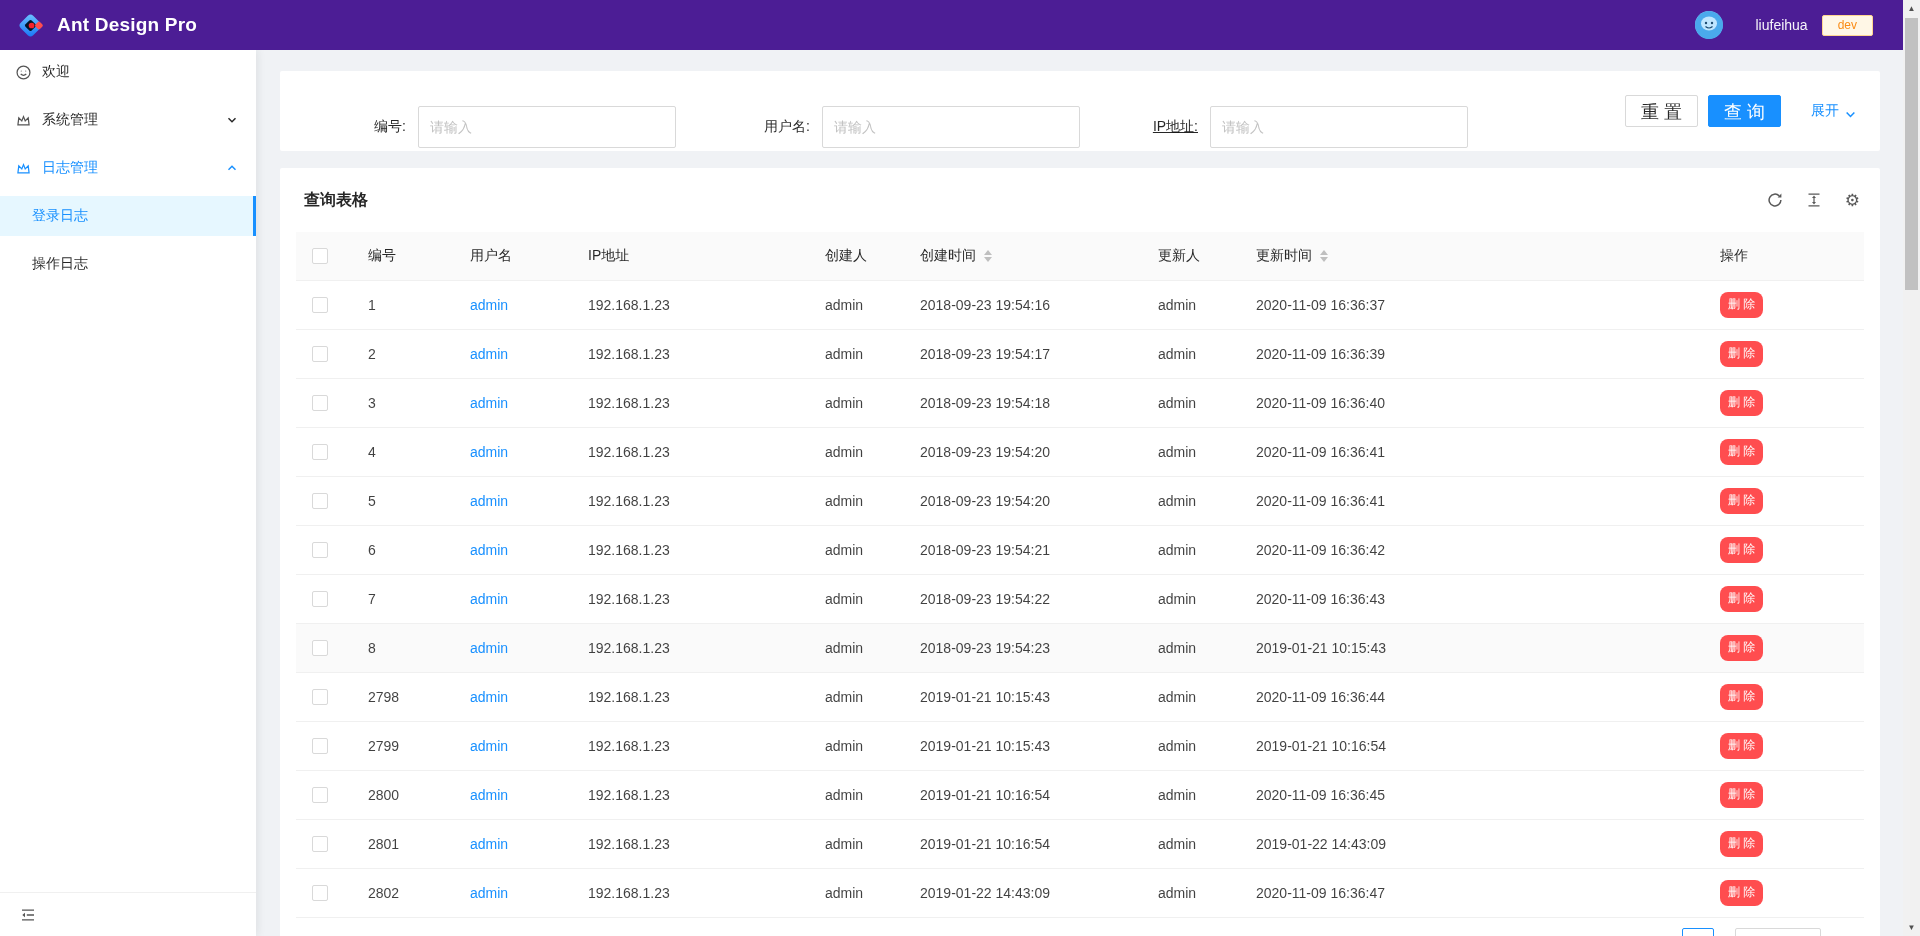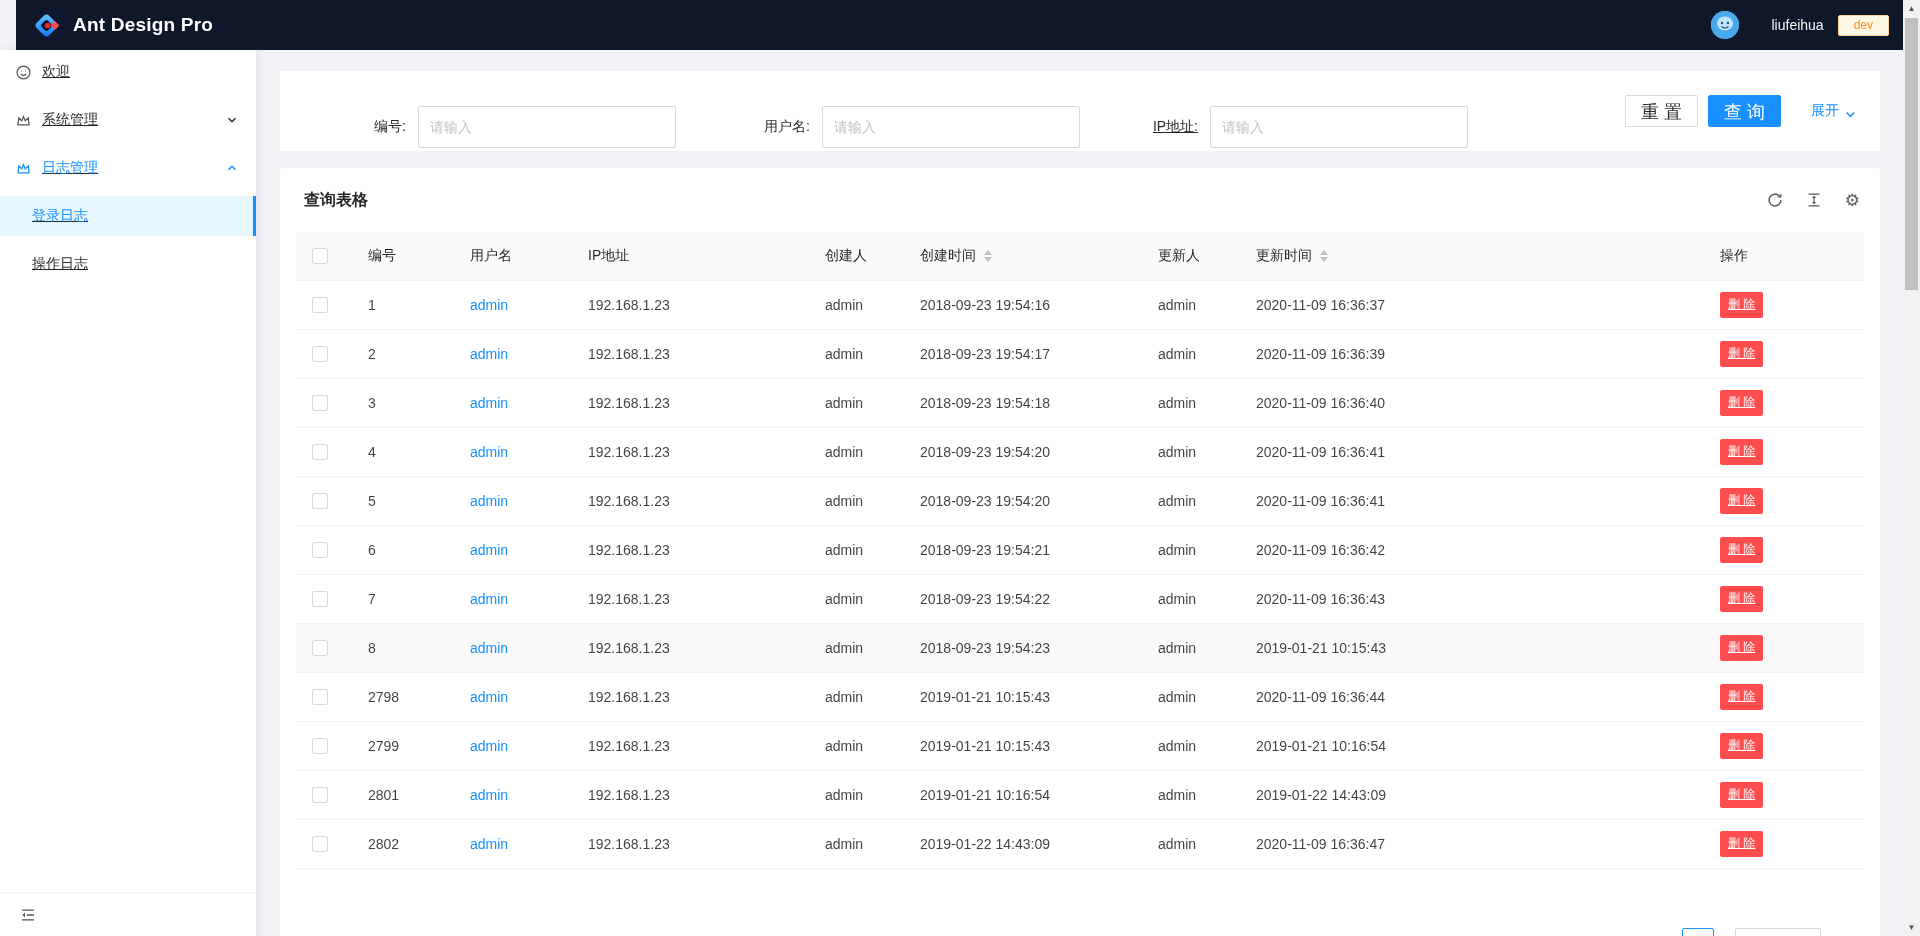--- a/index.html
+++ b/index.html
@@ -2,39 +2,39 @@
 <html><head>
 <meta charset="utf-8">
 <style>
   * { box-sizing: border-box; margin: 0; padding: 0; }
   html,body { background:#fff; }
   body { font-family:"Liberation Sans", sans-serif; }
   #app { position:relative; width:1920px; height:936px; overflow:hidden;
          font-size:14px; color:rgba(0,0,0,0.85); background:#f0f2f5; }
 
   
-  .header { position:absolute; left:16px; top:0; width:1903px; height:50px;
-            background:#0f172a; display:flex; align-items:center;
+  .header { position:absolute; left:0; top:0; width:1903px; height:50px;
+            background:#4c1d95; display:flex; align-items:center;
             padding:0 30px 0 17px; z-index:6;justify-content:space-between; }
   .logo { display:flex; align-items:center; gap:13px; }
   .logo h1 { color:#fff; font-size:19px; font-weight:700; letter-spacing:.2px; }
   .header-right { margin-left:auto; display:flex; align-items:center; }
   .avatar { width:28px; height:28px; border-radius:50%;
             background:radial-gradient(circle at 35% 30%, #a6defc, #3c9ae8);
             display:inline-flex; align-items:center; justify-content:center;
             overflow:hidden; cursor:pointer; }
   .user-name { color:rgba(255,255,255,0.95); margin-left:10px; cursor:pointer;padding-left:22px; }
   .env-tag { margin-left:14px; background:#fff7e6; border:1px solid #ffd591;
              color:#fa8c16; font-size:12px; line-height:19px; padding:0 15px;
              border-radius:2px; }
 
   
   .sidebar { position:absolute; left:0; top:50px; width:256px; bottom:0;
              background:#fff; box-shadow:2px 0 8px rgba(29,35,41,0.08);
-             padding-top:2px; z-index:5;text-decoration:underline; }
+             padding-top:2px; z-index:5; }
   .menu-item { position:relative; height:40px; margin-bottom:8px; display:flex;
                align-items:center; padding:0 16px; cursor:pointer; color:rgba(0,0,0,0.85); }
   .menu-item .mi-icon { width:16px; margin-right:10px; display:inline-flex; color:#545454; }
   .menu-item.active, .menu-item.active .mi-icon { color:#1890ff; }
   .menu-item .chevron { position:absolute; right:19px; display:inline-flex; color:inherit; }
   .submenu-item { position:relative; height:40px; margin-bottom:8px; display:flex;
                   align-items:center; padding-left:32px; cursor:pointer; color:rgba(0,0,0,0.85); }
   .submenu-item.selected { background:#e6f7ff; color:#1890ff; }
   .submenu-item.selected::after { content:""; position:absolute; right:0; top:0;
                   bottom:0; width:3px; background:#1890ff; }
@@ -80,23 +80,23 @@
   table { border-collapse:collapse; table-layout:fixed; width:1568px; margin:0 16px; }
   thead th { background:#fafafa; height:48px; text-align:left; padding:0 16px;
              font-weight:500; color:rgba(0,0,0,0.85); border-bottom:1px solid #f0f0f0;
              font-size:14px; white-space:nowrap; }
   tbody td { height:49px; padding:0 16px; border-bottom:1px solid #f0f0f0;
              color:rgba(0,0,0,0.75); font-size:14px; white-space:nowrap; }
   tr.row-hover td { background:#fafafa; }
   .checkbox { display:inline-block; width:16px; height:16px; border:1px solid #d9d9d9;
               border-radius:2px; background:#fff; vertical-align:middle; cursor:pointer; }
   .link { color:#1890ff; text-decoration:none; cursor:pointer; }
-  .btn-delete { background:#ff4d4f; color:#fff; border:none; border-radius:2px;
+  .btn-delete { background:#ff4d4f; color:#fff; border:none; border-radius:8px;
                 height:26px; padding:0 8px; font-size:12px; cursor:pointer;
-                font-family:inherit; white-space:nowrap;text-decoration:underline; }
+                font-family:inherit; white-space:nowrap; }
   .th-sort { display:inline-flex; flex-direction:column; margin-left:8px;
              vertical-align:middle; gap:2px; }
   .caret-up { width:0; height:0; border-left:4px solid transparent;
               border-right:4px solid transparent; border-bottom:5px solid #bfbfbf; }
   .caret-down { width:0; height:0; border-left:4px solid transparent;
               border-right:4px solid transparent; border-top:5px solid #bfbfbf; }
 
   
   .pagination { position:absolute; left:0; right:0; top:760px; height:32px;
                 display:flex; justify-content:flex-end; padding-right:59px; gap:21px; }
@@ -406,20 +406,31 @@
               <td><a class="link">admin</a></td>
               <td>192.168.1.23</td>
               <td>admin</td>
               <td>2019-01-21 10:15:43</td>
               <td>admin</td>
               <td>2019-01-21 10:16:54</td>
               <td><button class="btn-delete">删 除</button></td>
             </tr>
             <tr>
               <td><span class="checkbox"></span></td>
+              <td>2800</td>
+              <td><a class="link">admin</a></td>
+              <td>192.168.1.23</td>
+              <td>admin</td>
+              <td>2019-01-21 10:16:54</td>
+              <td>admin</td>
+              <td>2020-11-09 16:36:45</td>
+              <td><button class="btn-delete">删 除</button></td>
+            </tr>
+            <tr>
+              <td><span class="checkbox"></span></td>
               <td>2801</td>
               <td><a class="link">admin</a></td>
               <td>192.168.1.23</td>
               <td>admin</td>
               <td>2019-01-21 10:16:54</td>
               <td>admin</td>
               <td>2019-01-22 14:43:09</td>
               <td><button class="btn-delete">删 除</button></td>
             </tr>
             <tr>

